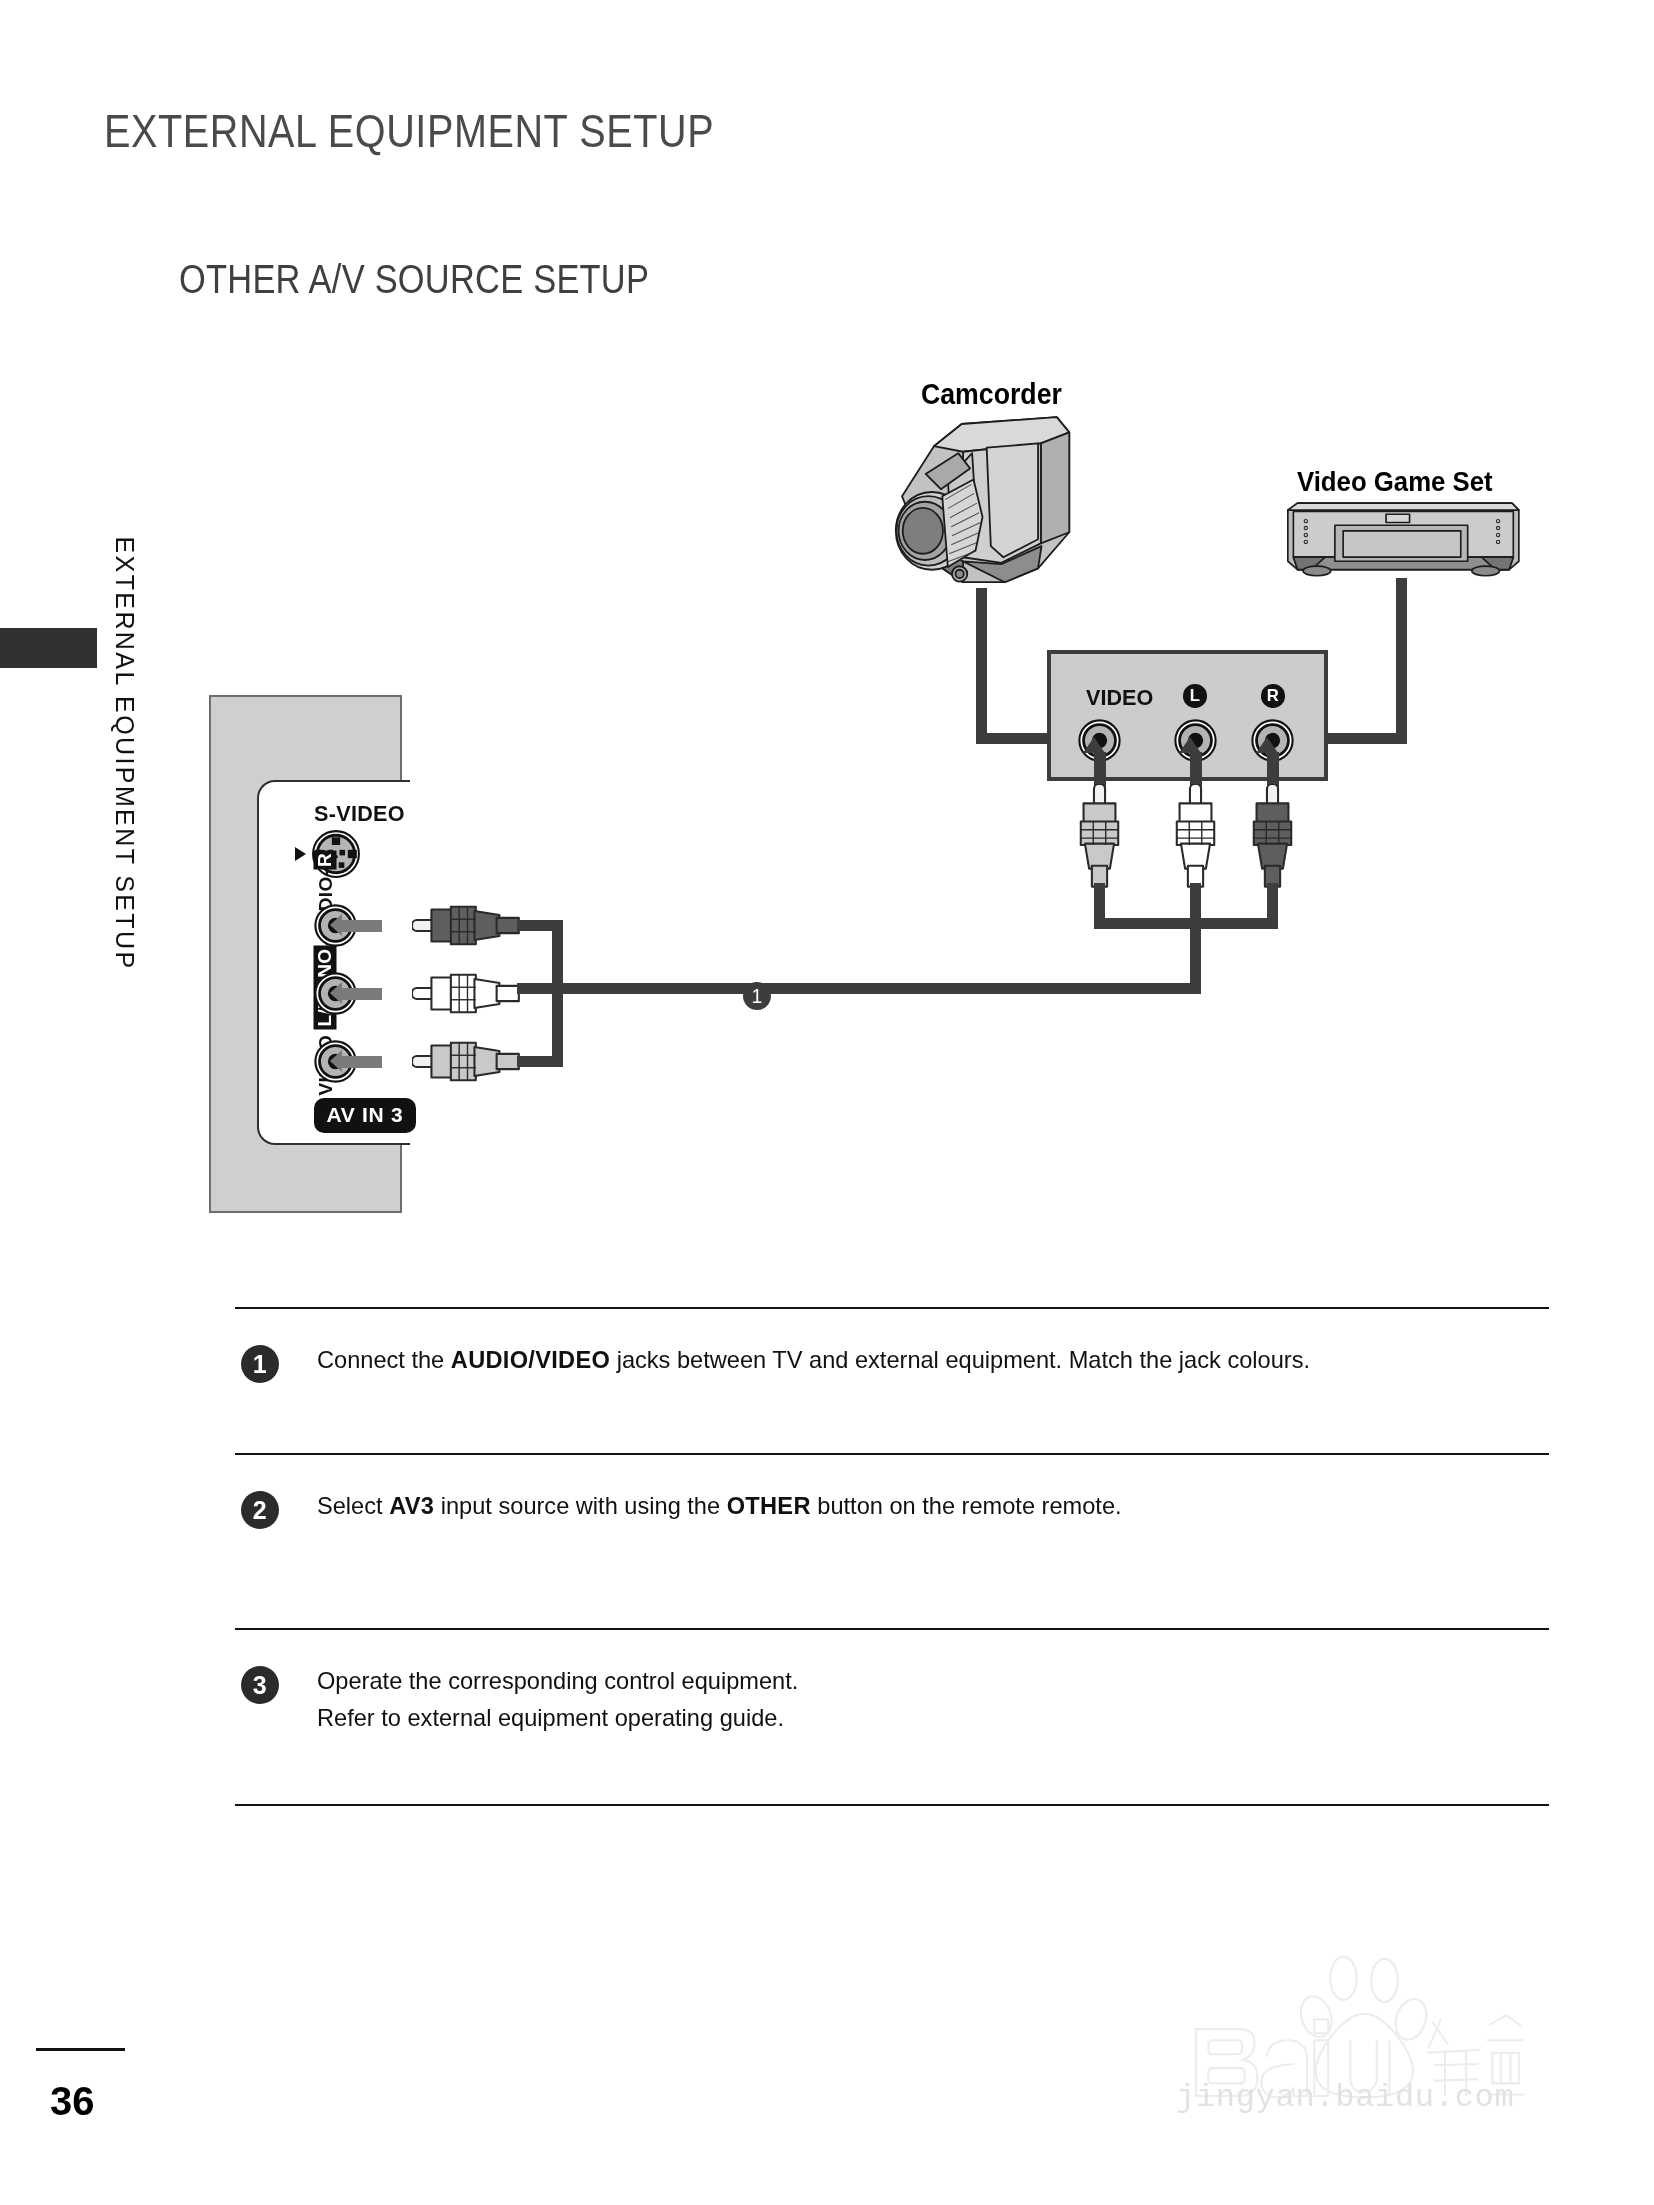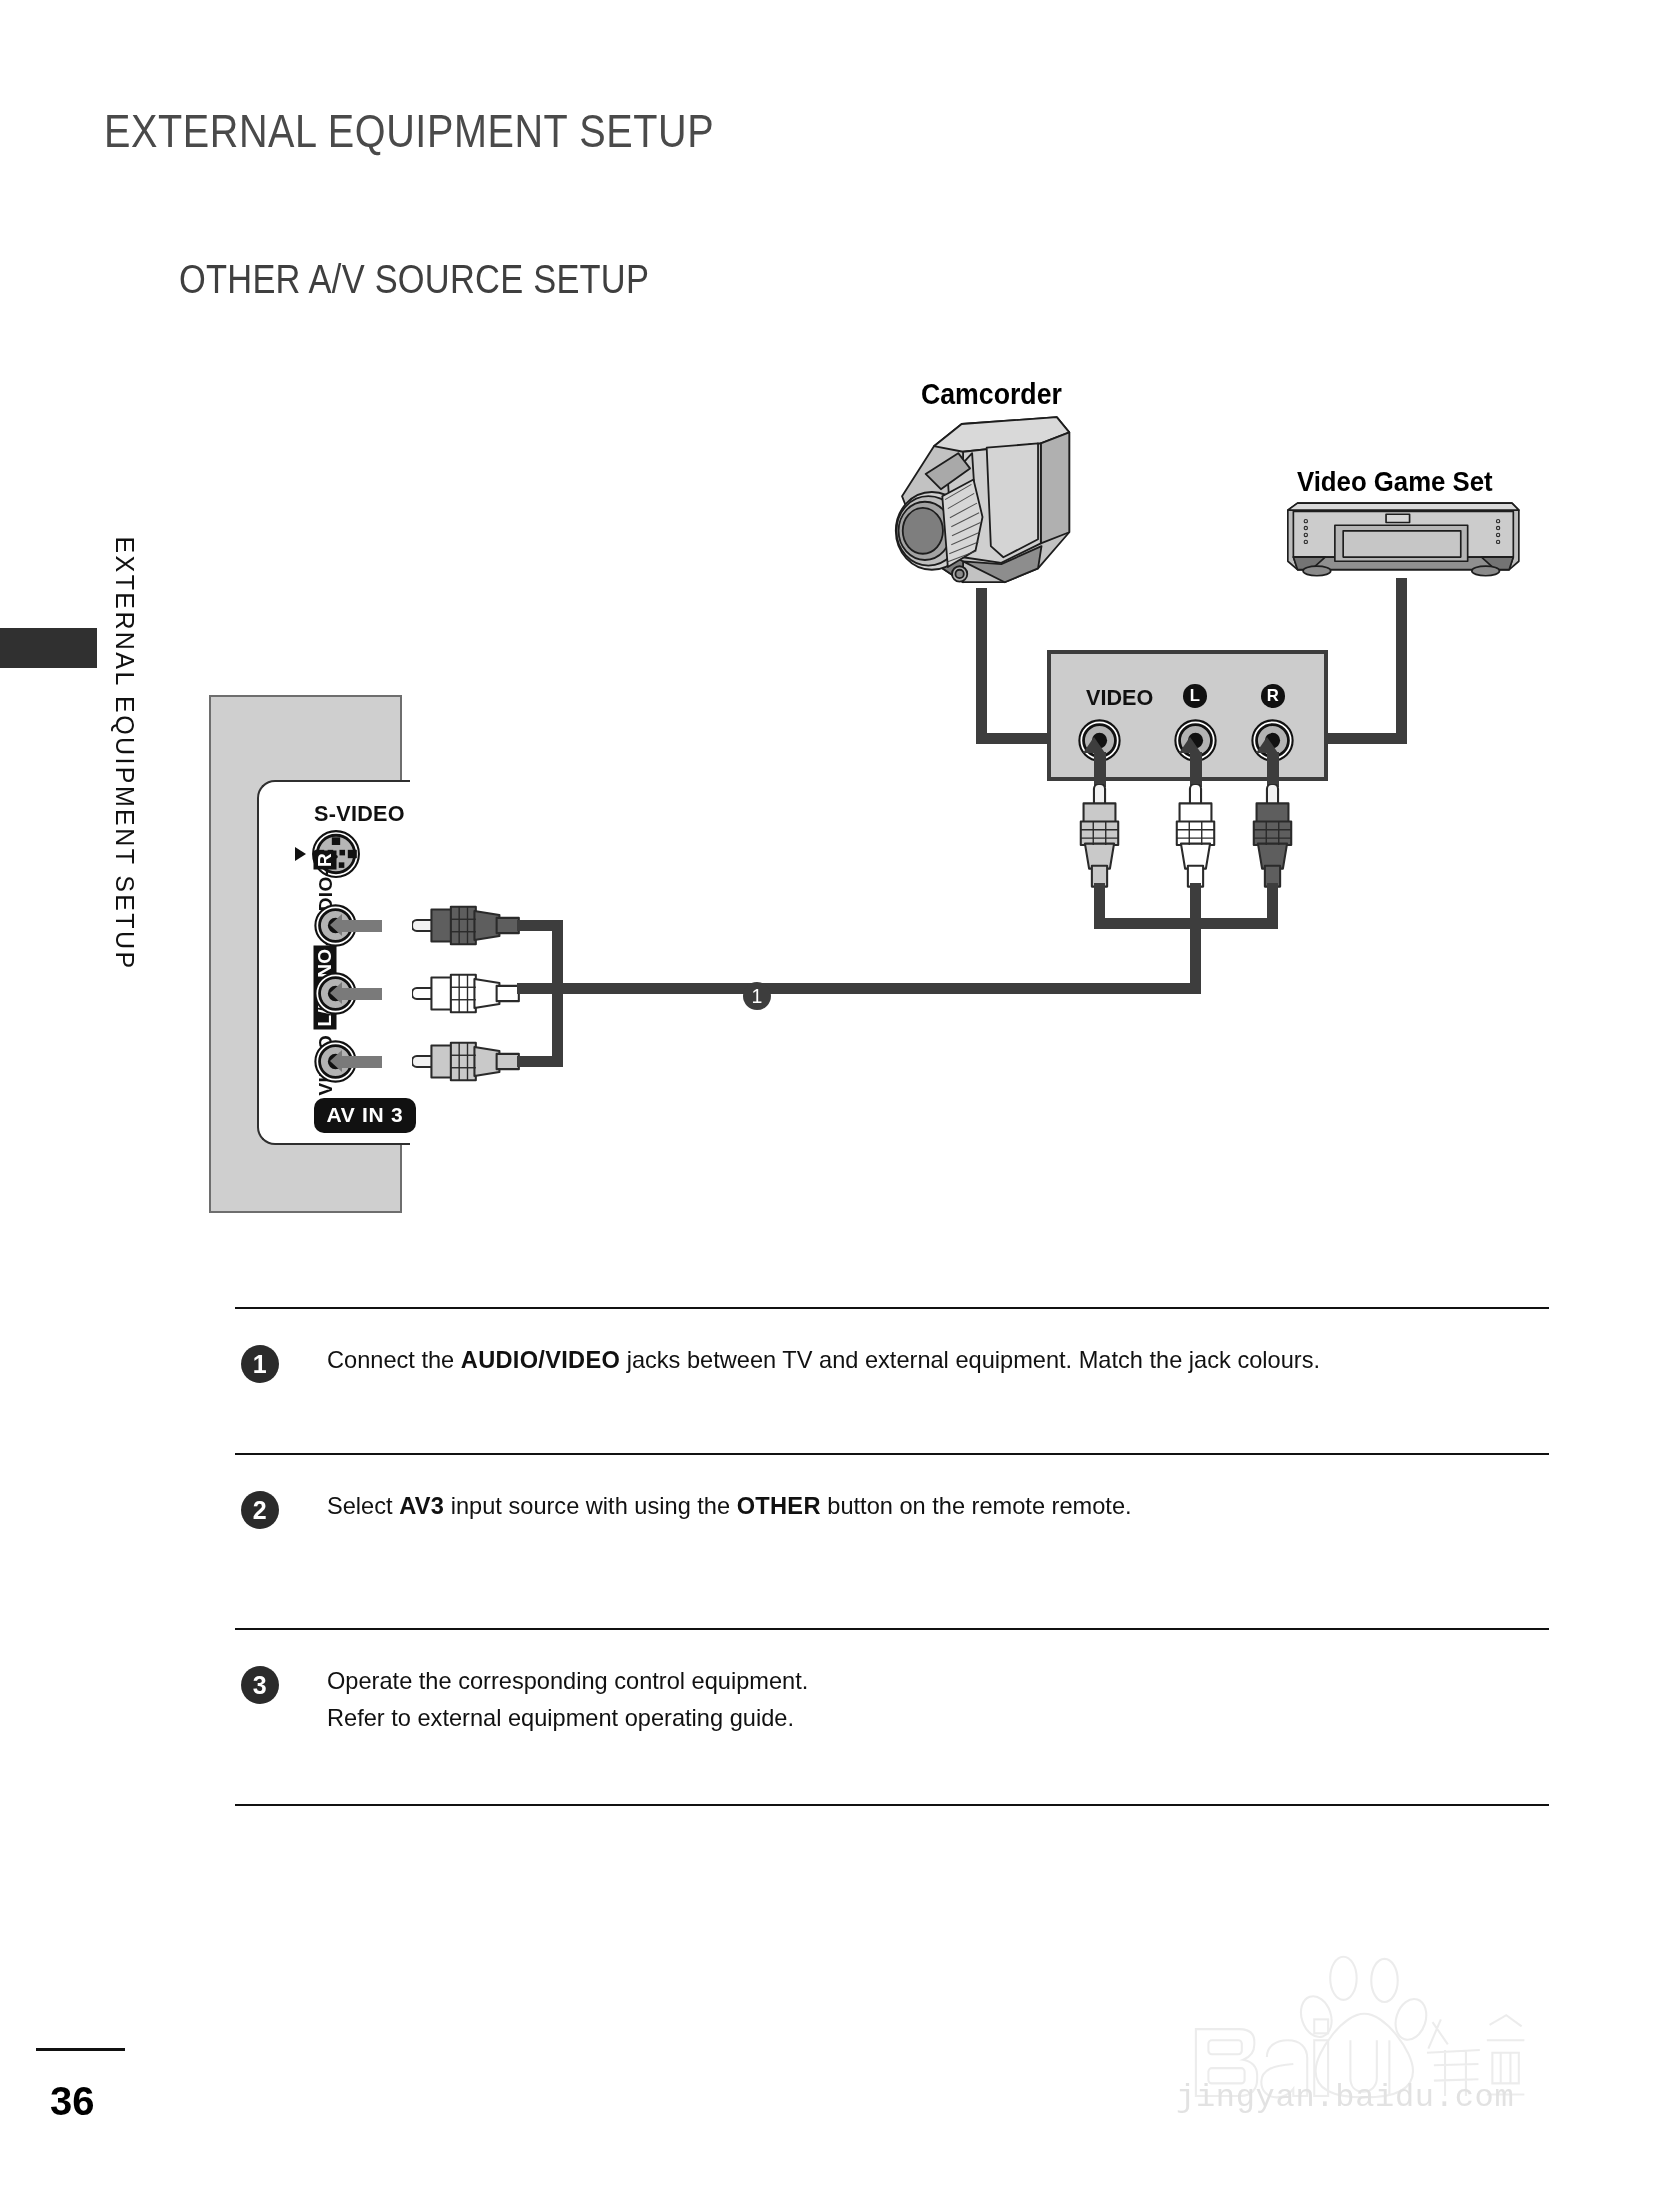--- a/index.html
+++ b/index.html
@@ -324,21 +324,20 @@
     font-size: 25px;
     font-weight: bold;
     line-height: 38px;
     text-align: center;
   }
   .step-line {
     font-size: 23.6px;
     line-height: 1.55;
     color: #111;
     white-space: nowrap;
-    margin-left: 10px;
   }
   .step-line b { font-weight: bold; letter-spacing: 0.3px; }
   #step1 { padding-bottom: 74px; }
   #step2 { padding-bottom: 104px; }
   #step3 { padding-bottom: 67px; }
 
   
   #footer-rule {
     position: absolute;
     left: 36px;

